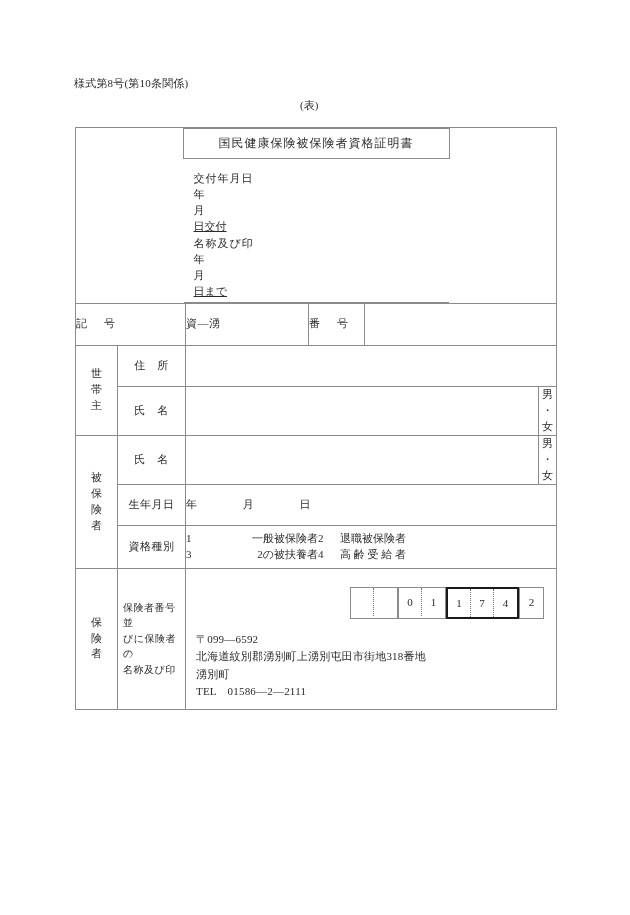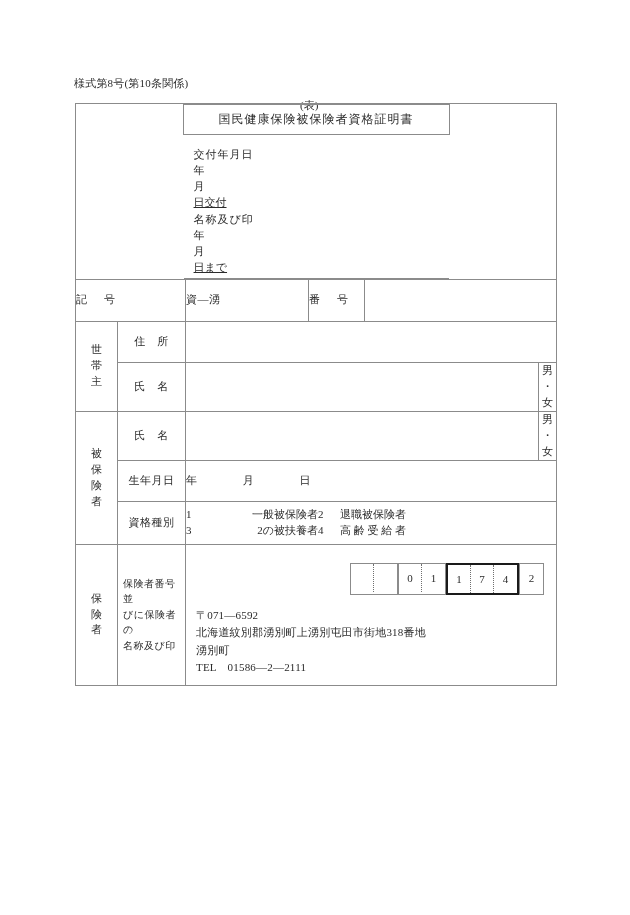--- a/index.html
+++ b/index.html
@@ -29,21 +29,21 @@
     position: absolute;
     left: 300px;
     top: 98px;
     font-size: 11px;
   }
 
   
   .cert-table {
     position: absolute;
     left: 75px;
-    top: 103px;
+    top: 127px;
     width: 481px;
     border-collapse: collapse;
     table-layout: fixed;
   }
   .cert-table td {
     border: 1px solid #8b8b8b;
     padding: 0;
     vertical-align: middle;
     font-size: 11px;
     line-height: 1.45;
@@ -304,21 +304,21 @@
             <div class="grp thick">
               <div class="cellnum">1</div>
               <div class="cellnum">7</div>
               <div class="cellnum">4</div>
             </div>
             <div class="grp">
               <div class="cellnum">2</div>
             </div>
           </div>
       <div class="insurer-addr">
-        <div>〒071—6592</div>
+        <div>〒099—6592</div>
         <div>北海道紋別郡湧別町上湧別屯田市街地318番地</div>
         <div>湧別町</div>
         <div class="tel-line">TEL　01586—2—2111</div>
       </div>
     </td>
   </tr>
 </tbody>
   </table>
 
 </body></html>

